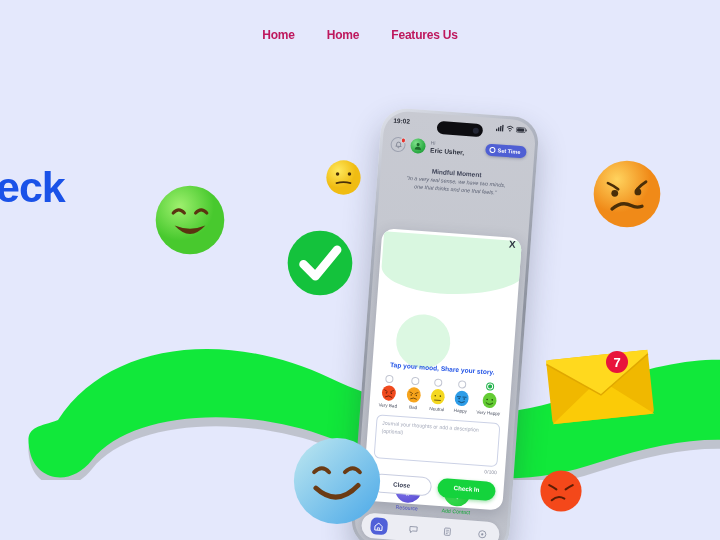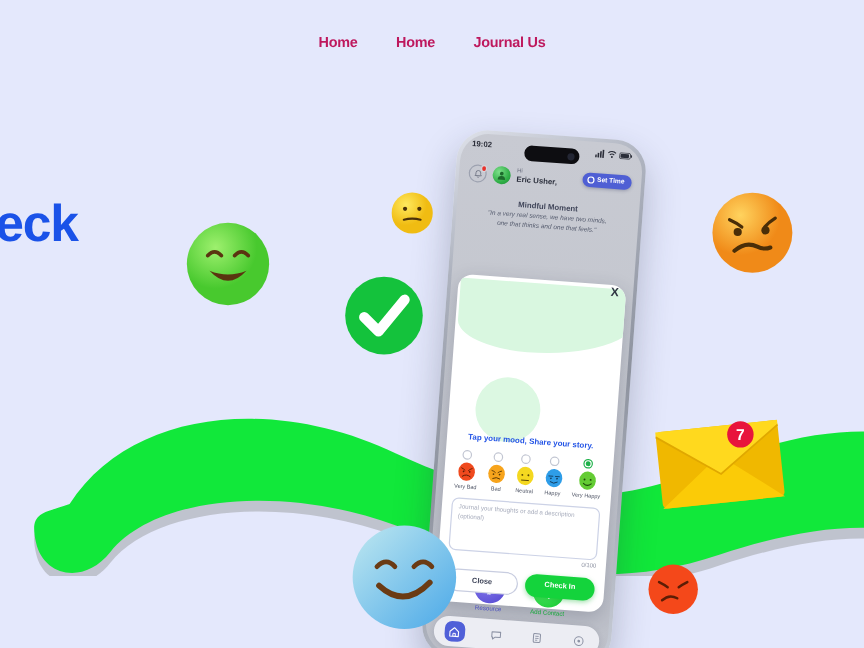--- a/index.html
+++ b/index.html
@@ -216,21 +216,21 @@
 <div id="stage">
 
   <svg class="wave" viewBox="0 0 720 180" preserveAspectRatio="none">
     <path d="M58,120 C110,40 230,30 330,78 C420,120 500,128 600,86 C650,65 695,58 730,60 L730,140 C690,138 650,146 600,162 C500,196 420,172 330,138 C240,104 130,112 92,160 C70,188 36,180 30,152 C24,126 36,128 58,120 Z" fill="#b9bcc6" opacity="0.85" transform="translate(0,9)"></path>
     <path d="M58,120 C110,40 230,30 330,78 C420,120 500,128 600,86 C650,65 695,58 730,60 L730,140 C690,138 650,146 600,162 C500,196 420,172 330,138 C240,104 130,112 92,160 C70,188 36,180 30,152 C24,126 36,128 58,120 Z" fill="#11e83a"></path>
   </svg>
 
   <nav class="nav">
     <a class="nav-link">Home</a>
     <a class="nav-link">Home</a>
-    <a class="nav-link">Journal Us</a>
+    <a class="nav-link">Features Us</a>
   </nav>
 
   <div class="hero">
     <h1 class="hero-title">Daily Check</h1>
     <div class="hero-body">
       <div>Track your mood,</div>
       <div>journal your</div>
     </div>
   </div>
 

